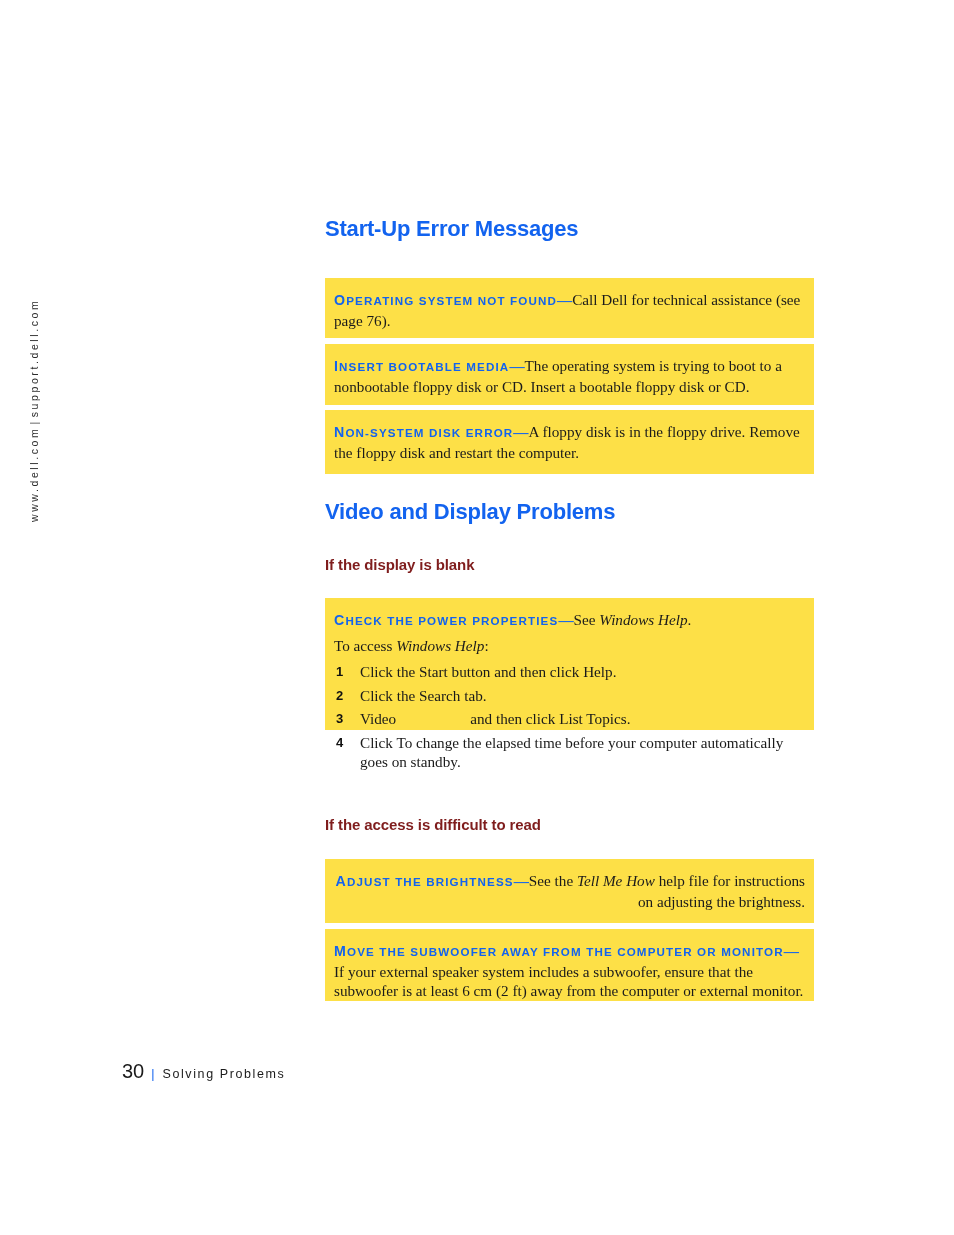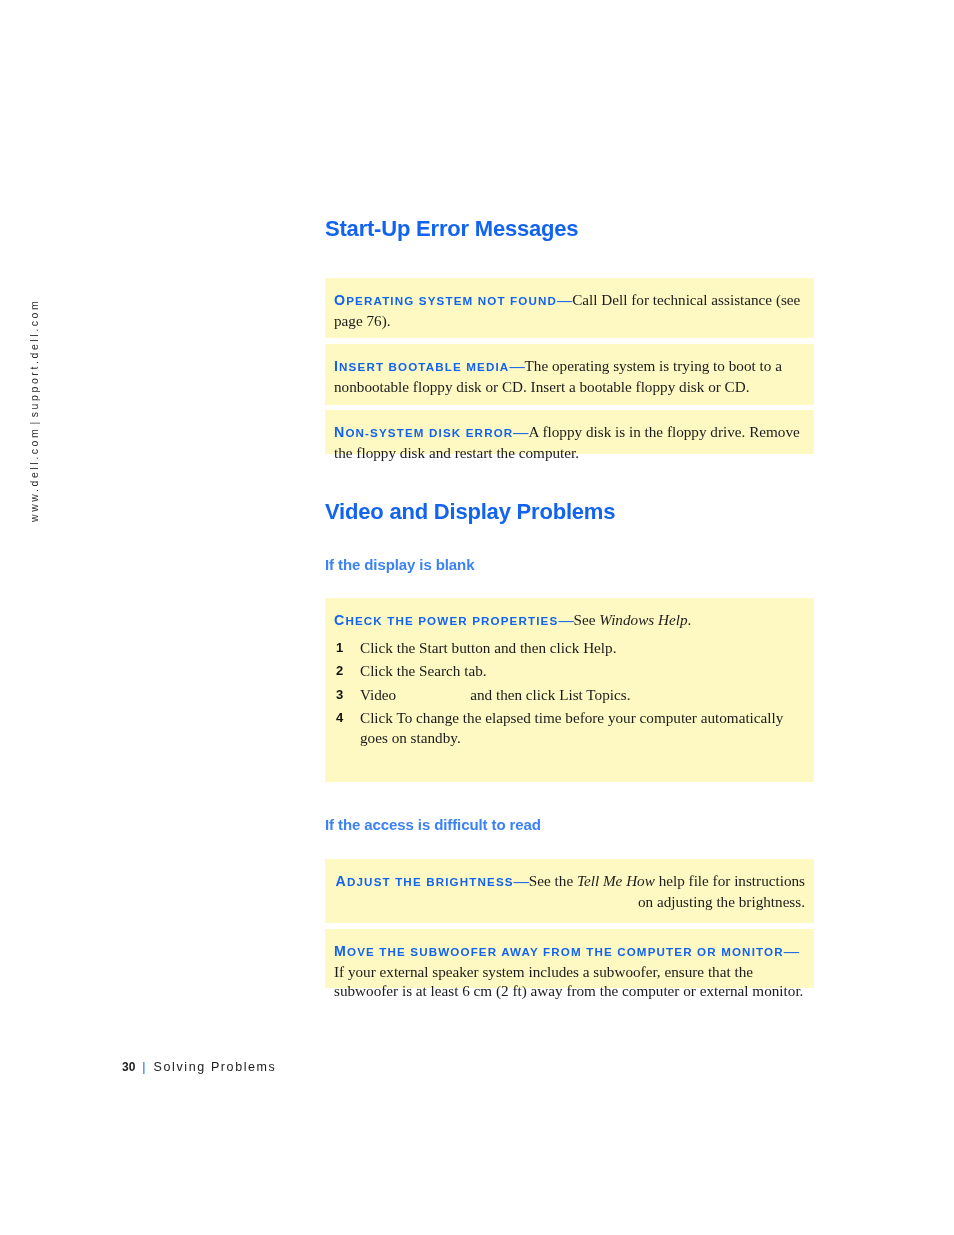--- a/index.html
+++ b/index.html
@@ -60,34 +60,34 @@
     padding: 0;
     letter-spacing: -0.2px;
   }
   .title-1 { position: absolute; left: 0; top: 216px; }
   .title-2 { position: absolute; left: 0; top: 499px; text-align: right; }
 
   h2.sub-title {
     font-family: "Liberation Sans", sans-serif;
     font-weight: bold;
     font-size: 15px;
-    color: #3b82f6;
+    color: #7f1d1d;
     margin: 0;
     padding: 0;
     letter-spacing: -0.1px;
   }
   .sub-1 { position: absolute; left: 0; top: 556px; }
   .sub-2 { position: absolute; left: 0; top: 816px; }
 
   
   .box {
     position: absolute;
     left: 0;
     width: 489px;
-    background: #fef9c3;
+    background: #fde047;
     box-sizing: border-box;
     padding: 12px 9px 13px 9px;
   }
   .box p {
     margin: 0;
     font-size: 15.2px;
     line-height: 19.5px;
     color: #1b1b1b;
   }
   .box p + p { margin-top: 5px; }
@@ -107,24 +107,24 @@
     letter-spacing: 0;
     font-size: 15.2px;
     color: #1263EF;
   }
   .ital { font-style: italic; }
   .bold { font-weight: normal; }
 
   
   .box-a { top: 278px; height: 60px; }
   .box-b { top: 344px; height: 61px; }
-  .box-c { top: 410px; height: 44px; }
-  .box-d { top: 598px; height: 184px; }
+  .box-c { top: 410px; height: 64px; }
+  .box-d { top: 598px; height: 132px; }
   .box-e { top: 859px; height: 64px; text-align: right; }
-  .box-f { top: 929px; height: 59px; }
+  .box-f { top: 929px; height: 72px; }
 
   
   ol.steps {
     margin: 7px 0 0 0;
     padding: 0;
     list-style: none;
   }
   ol.steps li {
     position: relative;
     padding-left: 26px;
@@ -147,22 +147,22 @@
   .footer {
     position: absolute;
     left: 122px;
     top: 1060px;
     font-family: "Liberation Sans", sans-serif;
     font-size: 12.5px;
     color: #1b1b1b;
     white-space: nowrap;
   }
   .footer .pageno {
-    font-weight: bold;
-    font-size: 12px;
+    font-weight: normal;
+    font-size: 20px;
     letter-spacing: 0;
     text-align: center;
   }
   .footer .fsep {
     color: #1263EF;
     padding: 0 8px 0 7px;
   }
   .footer .fname { letter-spacing: 1.6px; }
 </style>
 </head>
@@ -190,20 +190,21 @@
     <p><span class="lead"><span class="cap">N</span>ON-SYSTEM DISK ERROR</span><span class="dash">—</span><span>A floppy disk is in the floppy drive. Remove the floppy disk and restart the computer.</span></p>
   </div>
 
   <h1 class="section-title title-2">Video and Display Problems</h1>
 
   <h2 class="sub-title sub-1">If the display is blank</h2>
 
   <div class="box box-d">
     <p><span class="lead"><span class="cap">C</span>HECK THE POWER PROPERTIES</span><span class="dash">—</span><span>See </span><span class="ital">Windows Help</span><span>.</span></p>
 
+    <p><span>To access </span><span class="ital">Windows Help</span><span>:</span></p>
 
     <ol class="steps">
       <li>
         <span class="num">1</span><span>Click the </span><span class="bold">Start</span><span> button and then click </span><span class="bold">Help</span><span>.</span>
       </li>
       <li>
         <span class="num">2</span><span>Click the </span><span class="bold">Search</span><span> tab.</span>
       </li>
       <li>
         <span class="num">3</span><span>Video</span><span class="gap-blank"></span><span>and then click </span><span class="bold">List Topics</span><span>.</span>

